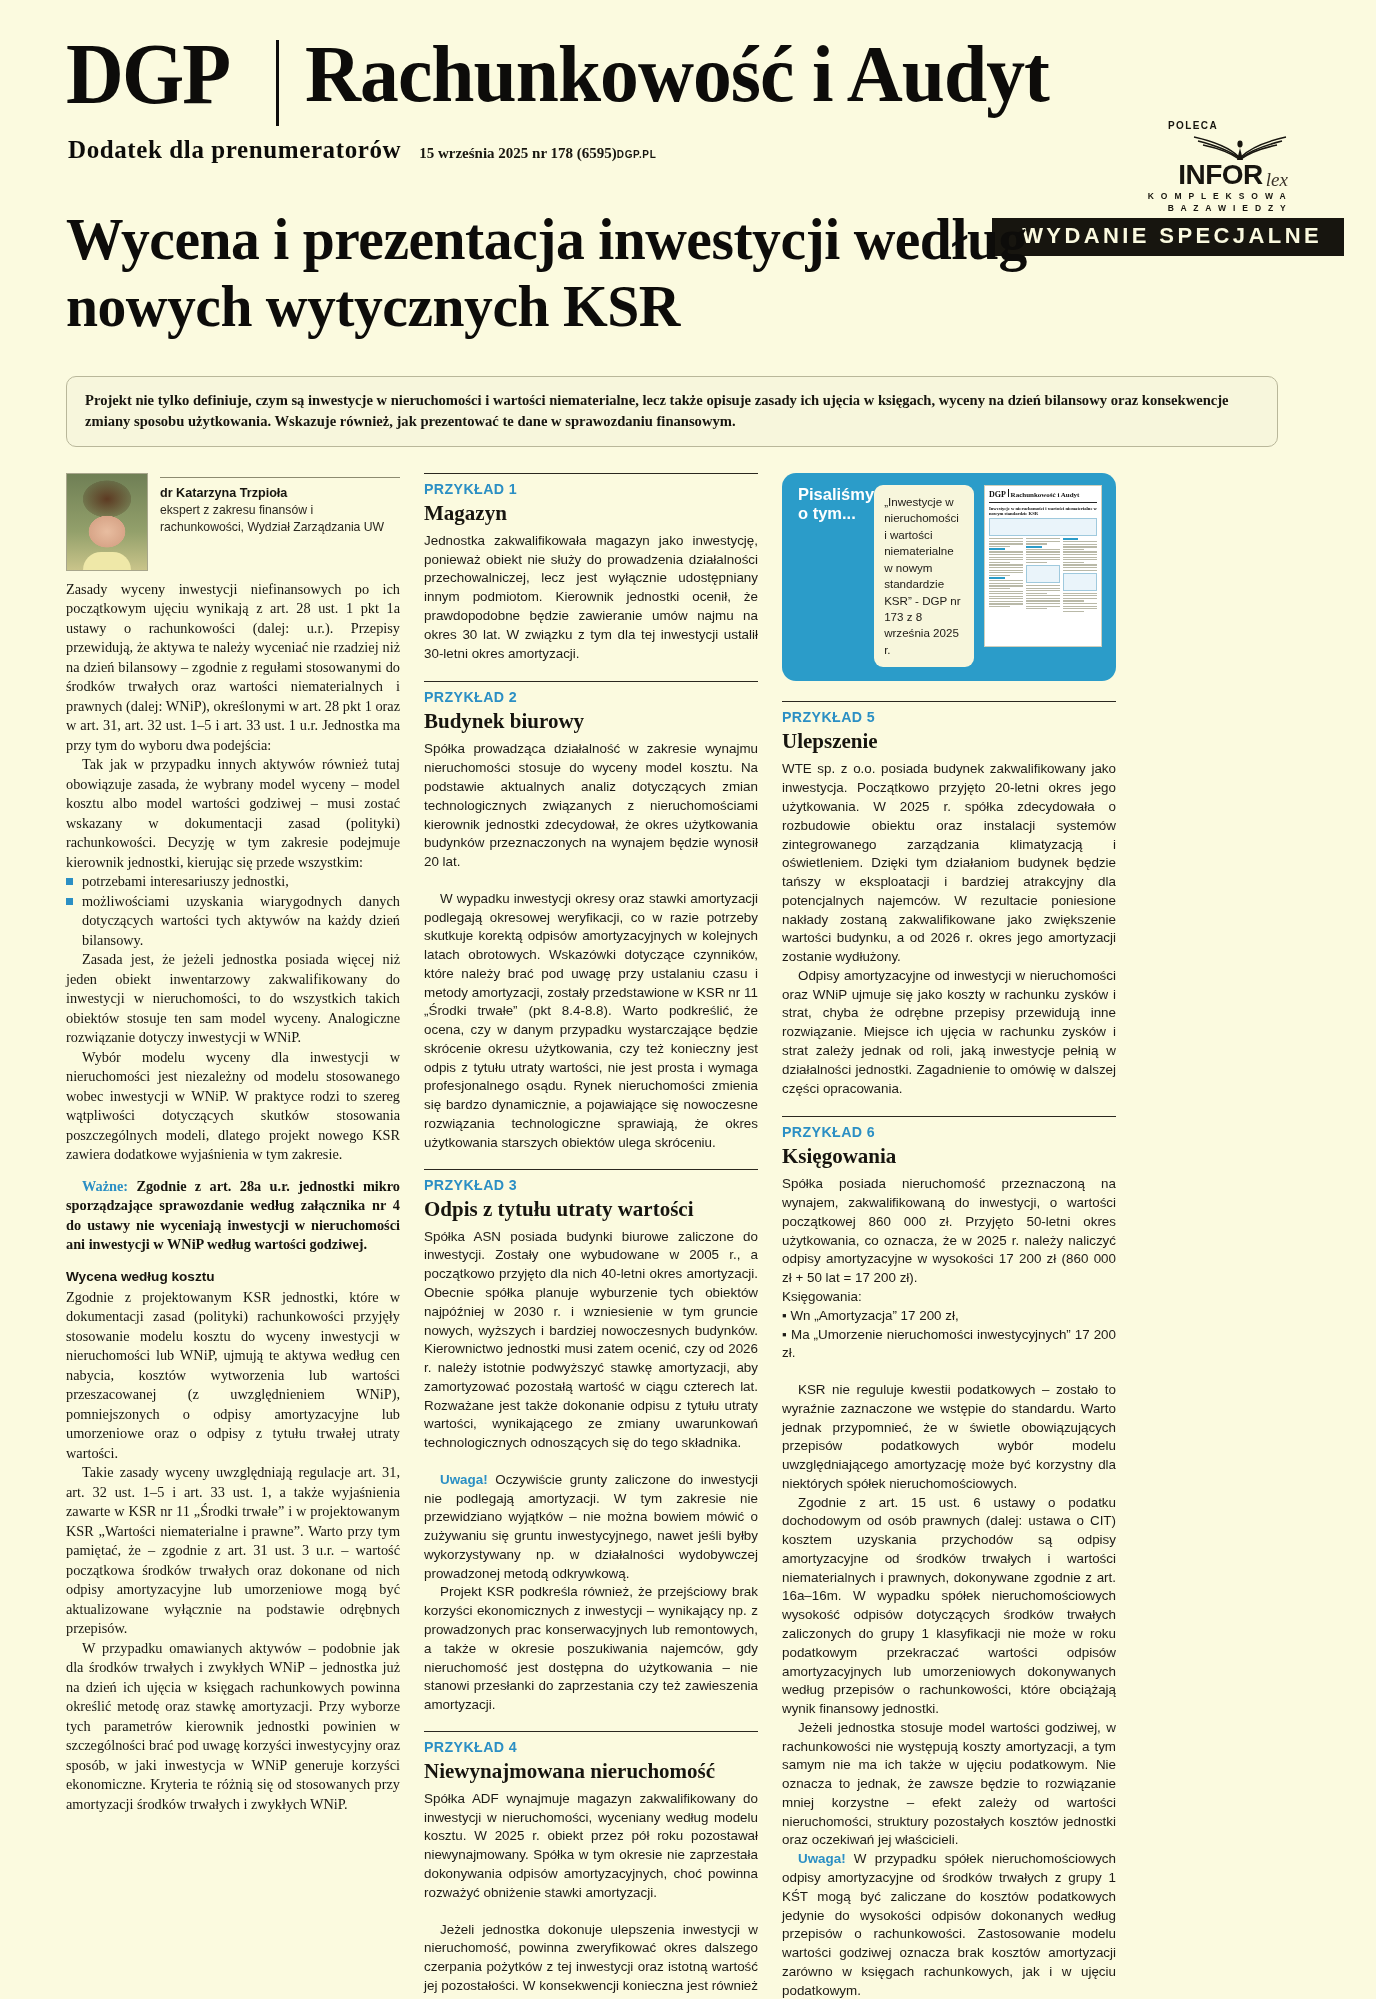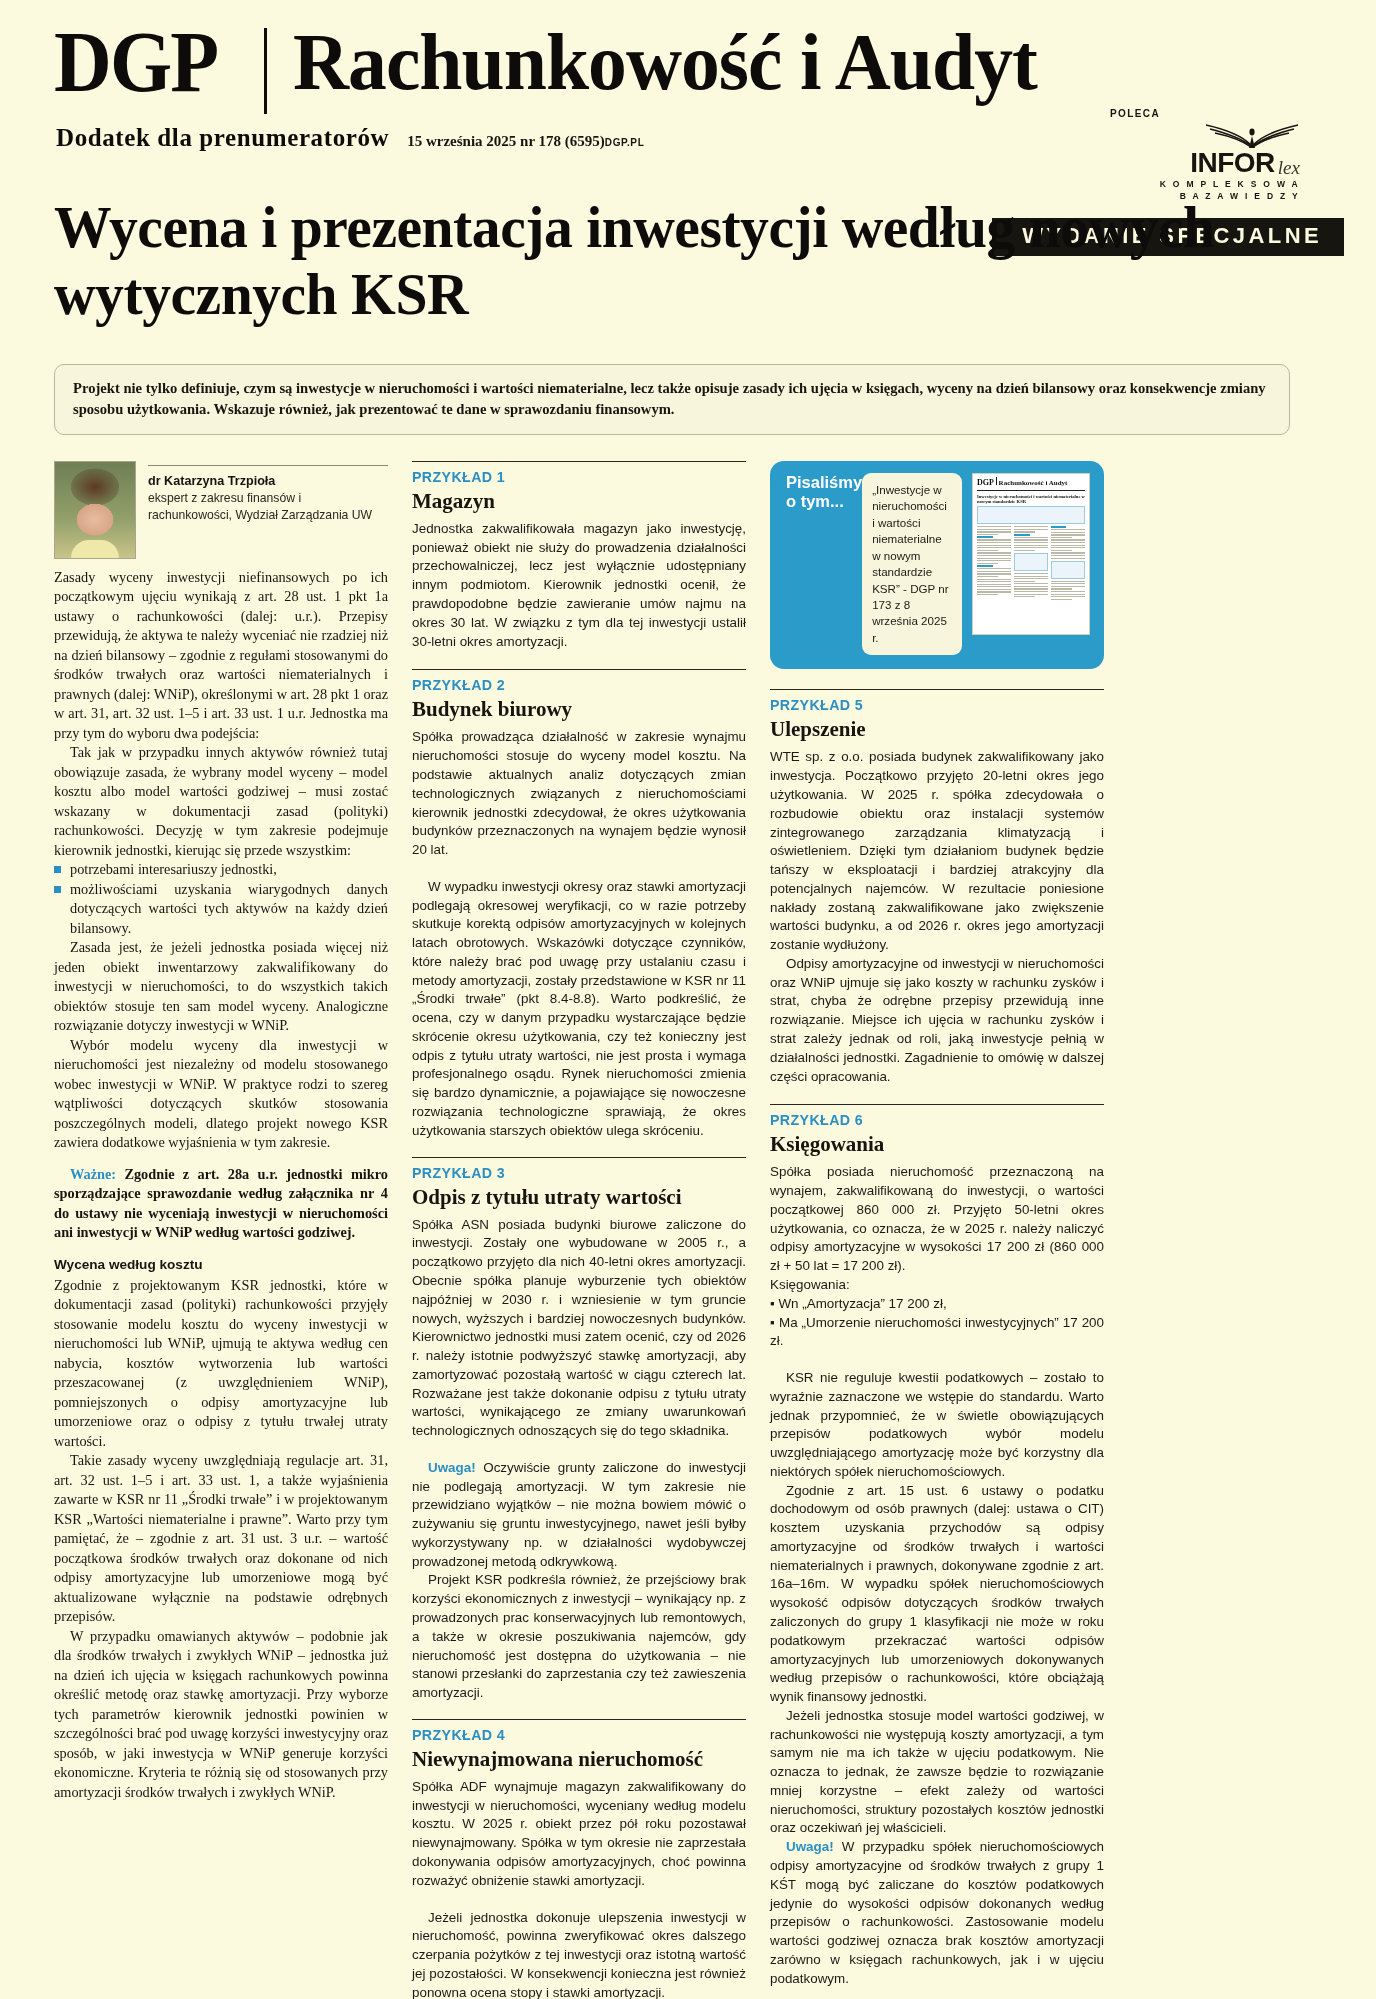--- a/index.html
+++ b/index.html
@@ -3,40 +3,40 @@
 <meta charset="utf-8">
 <style>
   html,body{margin:0;padding:0;}
   body{
     width:1376px;height:1999px;
     background:#fbfadf;
     font-family:"Liberation Sans", sans-serif;
     color:#141210;
     overflow:hidden;
   }
-  .page{position:relative;width:1344px;height:1999px;padding:4px;box-sizing:border-box;}
+  .page{position:relative;width:1344px;height:1999px;padding:16px;box-sizing:border-box;}
 
   
   .masthead{position:relative;padding:18px 40px 0 50px;}
   .mast-row{display:flex;align-items:flex-start;}
   .dgp{
     font-family:"Liberation Serif", serif;
     font-weight:bold;font-size:86px;line-height:0.95;
     letter-spacing:-2px;color:#0d0c0a;
     transform:scaleX(0.93);transform-origin:left center;
   }
   .mast-divider{width:3px;background:#0d0c0a;margin:6px 26px 0 34px;height:86px;}
   .mast-title{
     font-family:"Liberation Serif", serif;
     font-weight:bold;font-size:80px;line-height:1.0;
     color:#0d0c0a;letter-spacing:-1px;
     transform:scaleX(0.97);transform-origin:left center;
     white-space:nowrap;
   }
-  .poleca-block{position:absolute;right:40px;top:104px;width:190px;text-align:left;}
+  .poleca-block{position:absolute;right:40px;top:104px;width:190px;text-align:center;}
   .poleca{font-size:10px;font-weight:bold;letter-spacing:1.4px;color:#17150f;}
   .infor-wrap{margin-top:4px;display:flex;flex-direction:column;align-items:flex-end;}
   .infor-wing{display:block;}
   .infor-row{display:flex;align-items:flex-end;gap:3px;}
   .infor-word{font-size:28px;font-weight:bold;letter-spacing:-0.5px;color:#17150f;line-height:1;}
   .infor-lex{font-family:"Liberation Serif", serif;font-style:italic;font-size:19px;color:#3a332a;line-height:1;}
   .infor-sub{font-size:8.5px;letter-spacing:2.3px;color:#17150f;margin-top:2px;font-weight:bold;}
 
   .sub-row{display:flex;align-items:baseline;margin-top:10px;padding-left:2px;}
   .dodatek{font-family:"Liberation Serif", serif;font-weight:bold;font-size:25px;letter-spacing:0.6px;color:#0d0c0a;}

